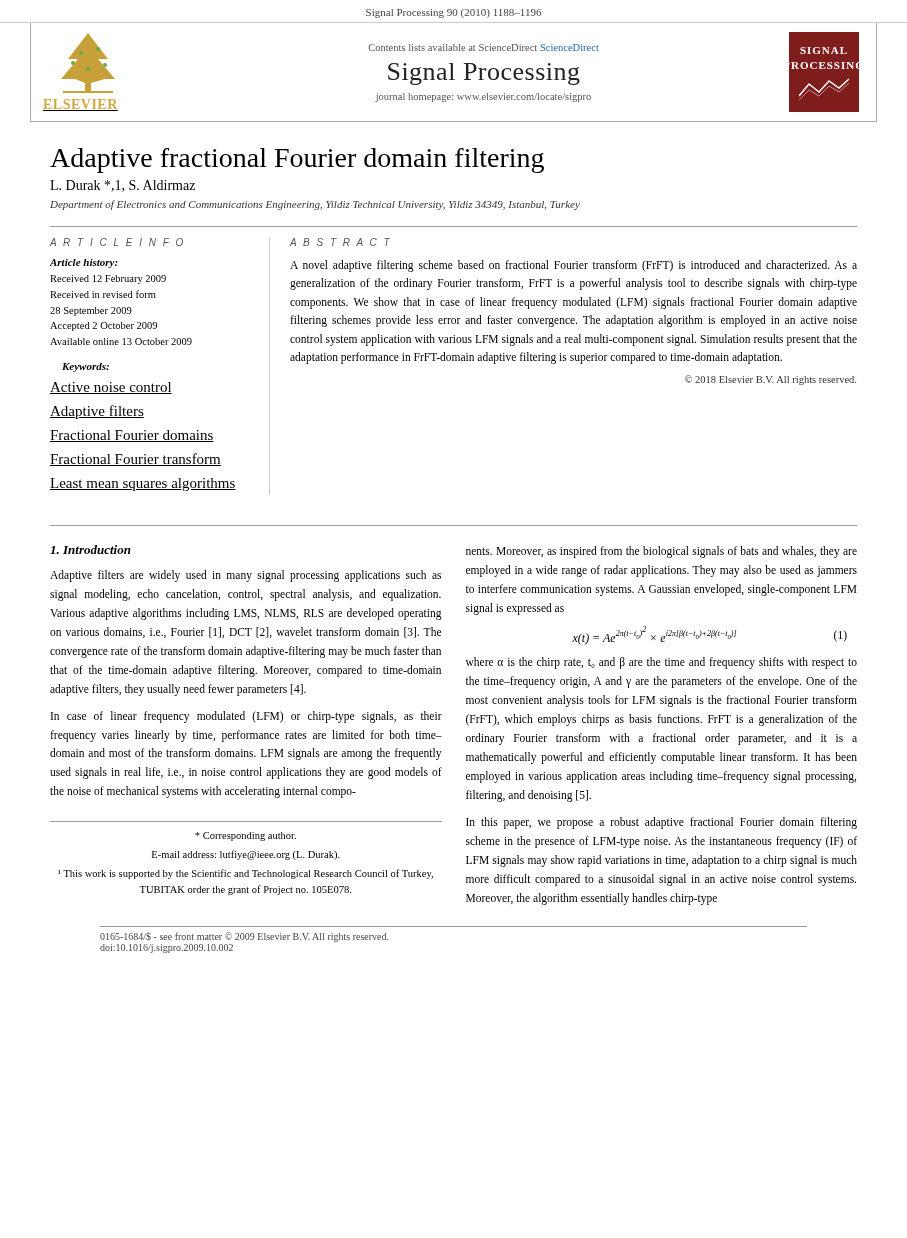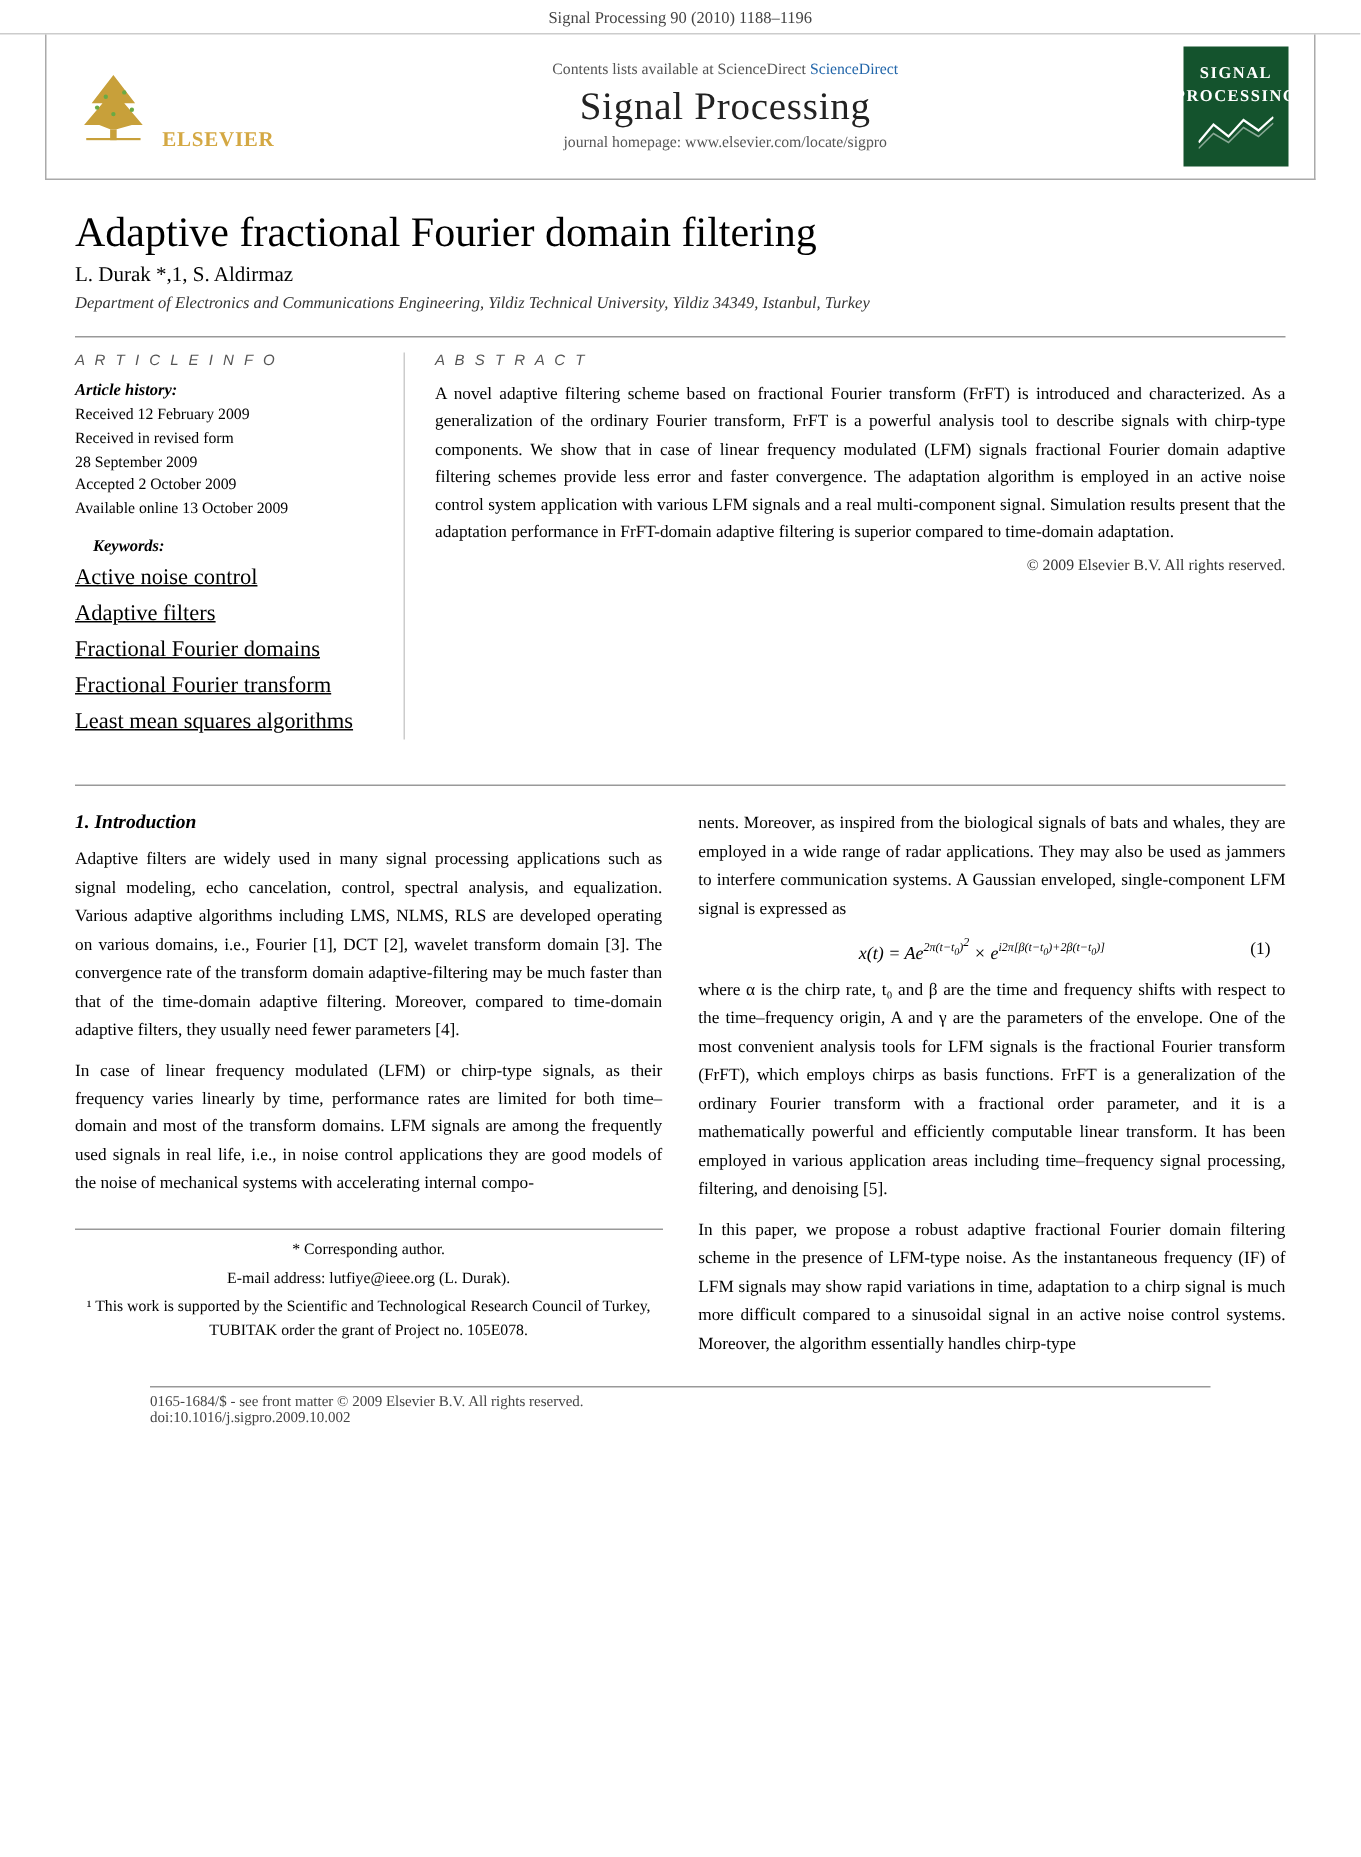--- a/index.html
+++ b/index.html
@@ -63,21 +63,21 @@
     .journal-header-right {
       width: 80px;
       flex-shrink: 0;
       display: flex;
       align-items: center;
       justify-content: center;
     }
     .signal-badge {
       width: 70px;
       height: 80px;
-      background: #14532d;
+      background: #7f1d1d;
       display: flex;
       flex-direction: column;
       align-items: center;
       justify-content: center;
       color: white;
       font-size: 9px;
       font-weight: bold;
       text-align: center;
       letter-spacing: 0.5px;
     }
@@ -271,22 +271,23 @@
       font-size: 14px;
       color: #d4a843;
       font-weight: bold;
       letter-spacing: 0.5px;
       margin-top: 4px;
     }
 
     
     .elsevier-svg-wrap {
       display: flex;
-      flex-direction: row;
-      align-items: flex-end;
+      flex-direction: column;
+      align-items: flex-start;
+      text-decoration: underline;
     }
   </style>
 </head>
 <body>
 
 <div class="top-bar">
   <span>Signal Processing 90 (2010) 1188–1196</span>
 </div>
 
 <div class="journal-header">
@@ -357,21 +358,21 @@
         <p>Active noise control</p>
         <p>Adaptive filters</p>
         <p>Fractional Fourier domains</p>
         <p>Fractional Fourier transform</p>
         <p>Least mean squares algorithms</p>
       </div>
     </div>
     <div class="right-col">
       <div class="col-header">A B S T R A C T</div>
       <div class="abstract-text">A novel adaptive filtering scheme based on fractional Fourier transform (FrFT) is introduced and characterized. As a generalization of the ordinary Fourier transform, FrFT is a powerful analysis tool to describe signals with chirp-type components. We show that in case of linear frequency modulated (LFM) signals fractional Fourier domain adaptive filtering schemes provide less error and faster convergence. The adaptation algorithm is employed in an active noise control system application with various LFM signals and a real multi-component signal. Simulation results present that the adaptation performance in FrFT-domain adaptive filtering is superior compared to time-domain adaptation.</div>
-      <div class="copyright-line">© 2009 Elsevier B.V. All rights reserved.</div>
+      <div class="copyright-line">© 2018 Elsevier B.V. All rights reserved.</div>
     </div>
   </div>
 
 </div>
 
 <div class="body-content">
   <hr class="bottom-divider">
 
   <div class="body-two-col">
 

